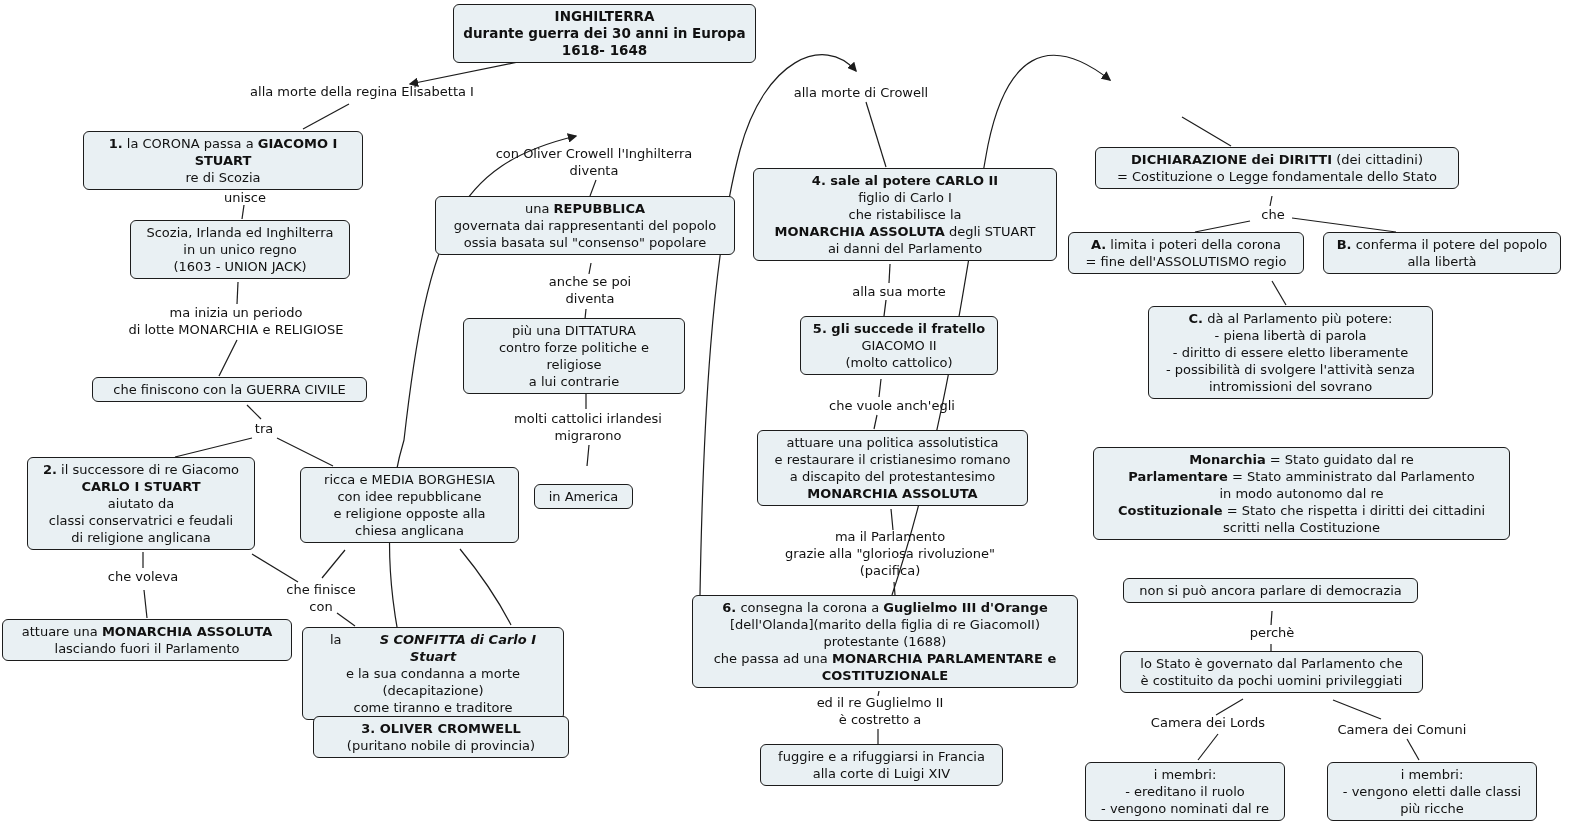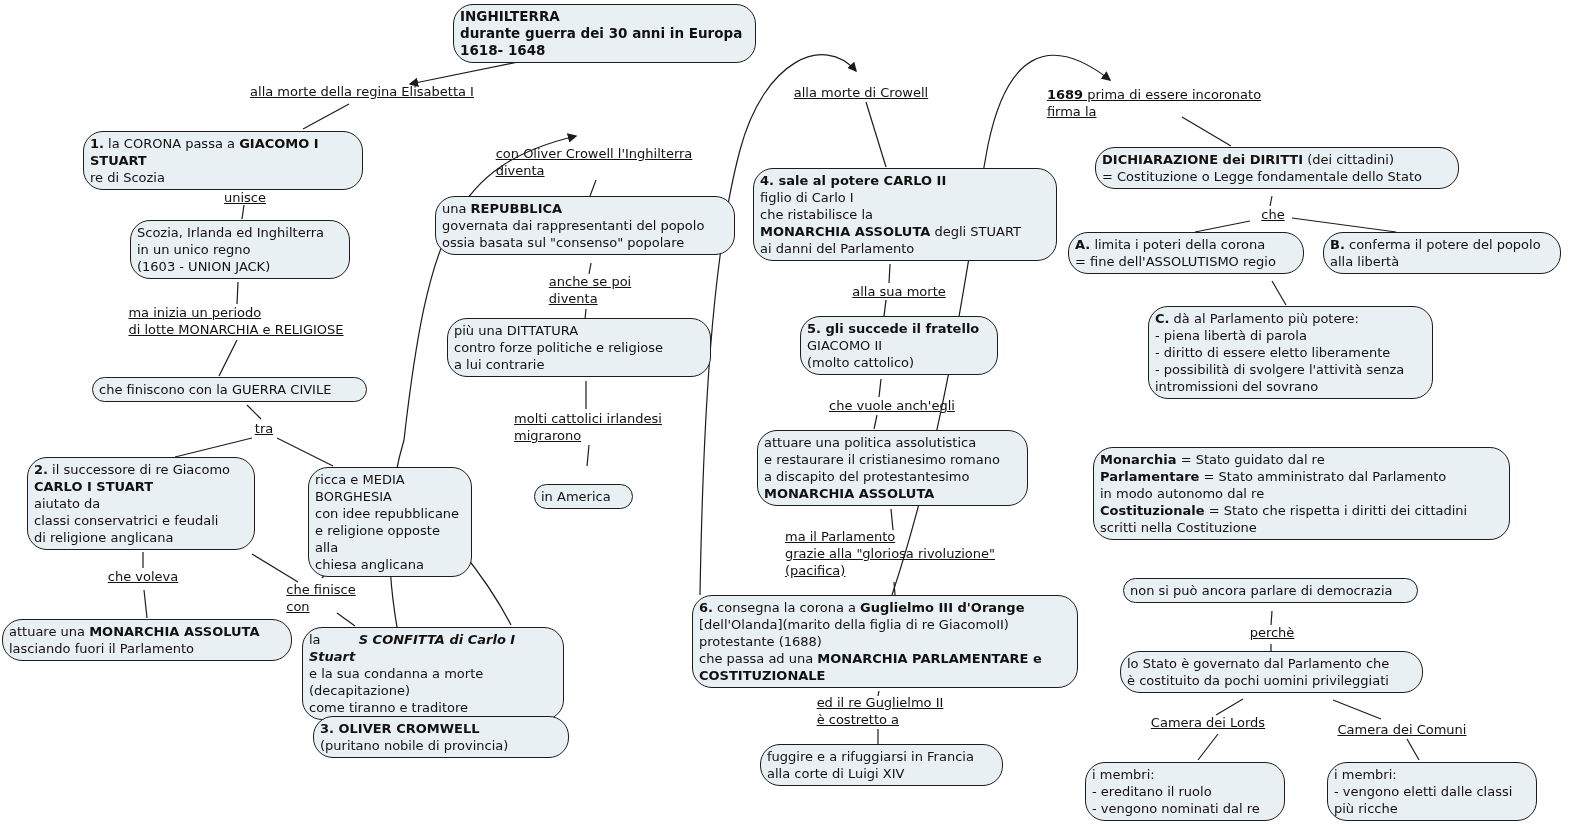--- a/index.html
+++ b/index.html
@@ -1,22 +1,22 @@
 <!DOCTYPE html>
 <html><head>
 <meta charset="utf-8">
 <style>
   html,body{margin:0;padding:0;background:#ffffff;}
   #canvas{position:relative;width:1578px;height:830px;background:#ffffff;overflow:hidden;
           font-family:"DejaVu Sans","Liberation Sans",sans-serif;color:#111;}
   svg.wires{position:absolute;left:0;top:0;width:1578px;height:830px;}
-  .box{position:absolute;background:#e9f0f3;border:1.4px solid #1c1c1c;border-radius:20px;
-       padding:3px 6px;font-size:13px;line-height:17px;box-sizing:border-box;}
-  .lbl{position:absolute;transform:translateX(-50%);text-align:left;font-size:13px;
-       line-height:17px;white-space:nowrap;text-decoration:underline;}
+  .box{position:absolute;background:#e9f0f3;border:1.4px solid #1c1c1c;border-radius:6px;
+       padding:3px 6px;text-align:center;font-size:13px;line-height:17px;box-sizing:border-box;}
+  .lbl{position:absolute;transform:translateX(-50%);text-align:center;font-size:13px;
+       line-height:17px;white-space:nowrap;}
   b{font-weight:bold;}
   .it{font-style:italic;margin-left:34px;}
   .t14{font-size:13.5px;line-height:17px;font-weight:bold;}
 </style>
 </head>
 <body>
 
 <div id="canvas">
 
   <svg class="wires" viewBox="0 0 1578 830">
@@ -109,24 +109,20 @@
   <div class="lbl" style="left:892px;top:397px">che vuole anch'egli</div>
   <div class="lbl" style="left:890px;top:528px">
     <div>ma il Parlamento</div>
       <div>grazie alla "gloriosa rivoluzione"</div>
       <div>(pacifica)</div>
   </div>
   <div class="lbl" style="left:880px;top:694px">
     <div>ed il re Guglielmo II</div>
       <div>è costretto a</div>
   </div>
-  <div class="lbl" style="left:1154px;top:86px">
-    <div><b>1689</b><span> prima di essere incoronato</span></div>
-    <div>firma la</div>
-  </div>
   <div class="lbl" style="left:1273px;top:206px">che</div>
   <div class="lbl" style="left:1272px;top:624px">perchè</div>
   <div class="lbl" style="left:1208px;top:714px">Camera dei Lords</div>
   <div class="lbl" style="left:1402px;top:721px">Camera dei Comuni</div>
 
   <div class="box" style="left:83px;top:131px;width:280px">
     <div><b>1.</b><span> la CORONA passa a </span><b>GIACOMO I STUART</b></div>
     <div>re di Scozia</div>
   </div>
 
@@ -146,21 +142,21 @@
     <div>aiutato da</div>
     <div>classi conservatrici e feudali</div>
     <div>di religione anglicana</div>
   </div>
 
   <div class="box" style="left:2px;top:619px;width:290px">
     <div><span>attuare una </span><b>MONARCHIA ASSOLUTA</b></div>
     <div>lasciando fuori il Parlamento</div>
   </div>
 
-  <div class="box" style="left:308px;top:467px;width:164px">
+  <div class="box" style="left:300px;top:467px;width:219px">
     <div>ricca e MEDIA BORGHESIA</div>
       <div>con idee repubblicane</div>
     <div>e religione opposte alla</div>
       <div>chiesa anglicana</div>
   </div>
 
   <div class="box" style="left:302px;top:627px;width:262px">
     <div><span>la </span><b class="it">S CONFITTA di Carlo I Stuart</b></div>
     <div>e la sua condanna a morte</div>
     <div>(decapitazione)</div>
@@ -171,21 +167,21 @@
     <div><b>3. OLIVER CROMWELL</b></div>
     <div>(puritano nobile di provincia)</div>
   </div>
 
   <div class="box" style="left:435px;top:196px;width:300px">
     <div><span>una </span><b>REPUBBLICA</b></div>
     <div>governata dai rappresentanti del popolo</div>
     <div>ossia basata sul "consenso" popolare</div>
   </div>
 
-  <div class="box" style="left:447px;top:318px;width:264px">
+  <div class="box" style="left:463px;top:318px;width:222px">
     <div>più una DITTATURA</div>
       <div>contro forze politiche e religiose</div>
       <div>a lui contrarie</div>
   </div>
 
   <div class="box" style="left:534px;top:484px;width:99px">
     <div>in America</div>
   </div>
 
   <div class="box" style="left:753px;top:168px;width:304px">

